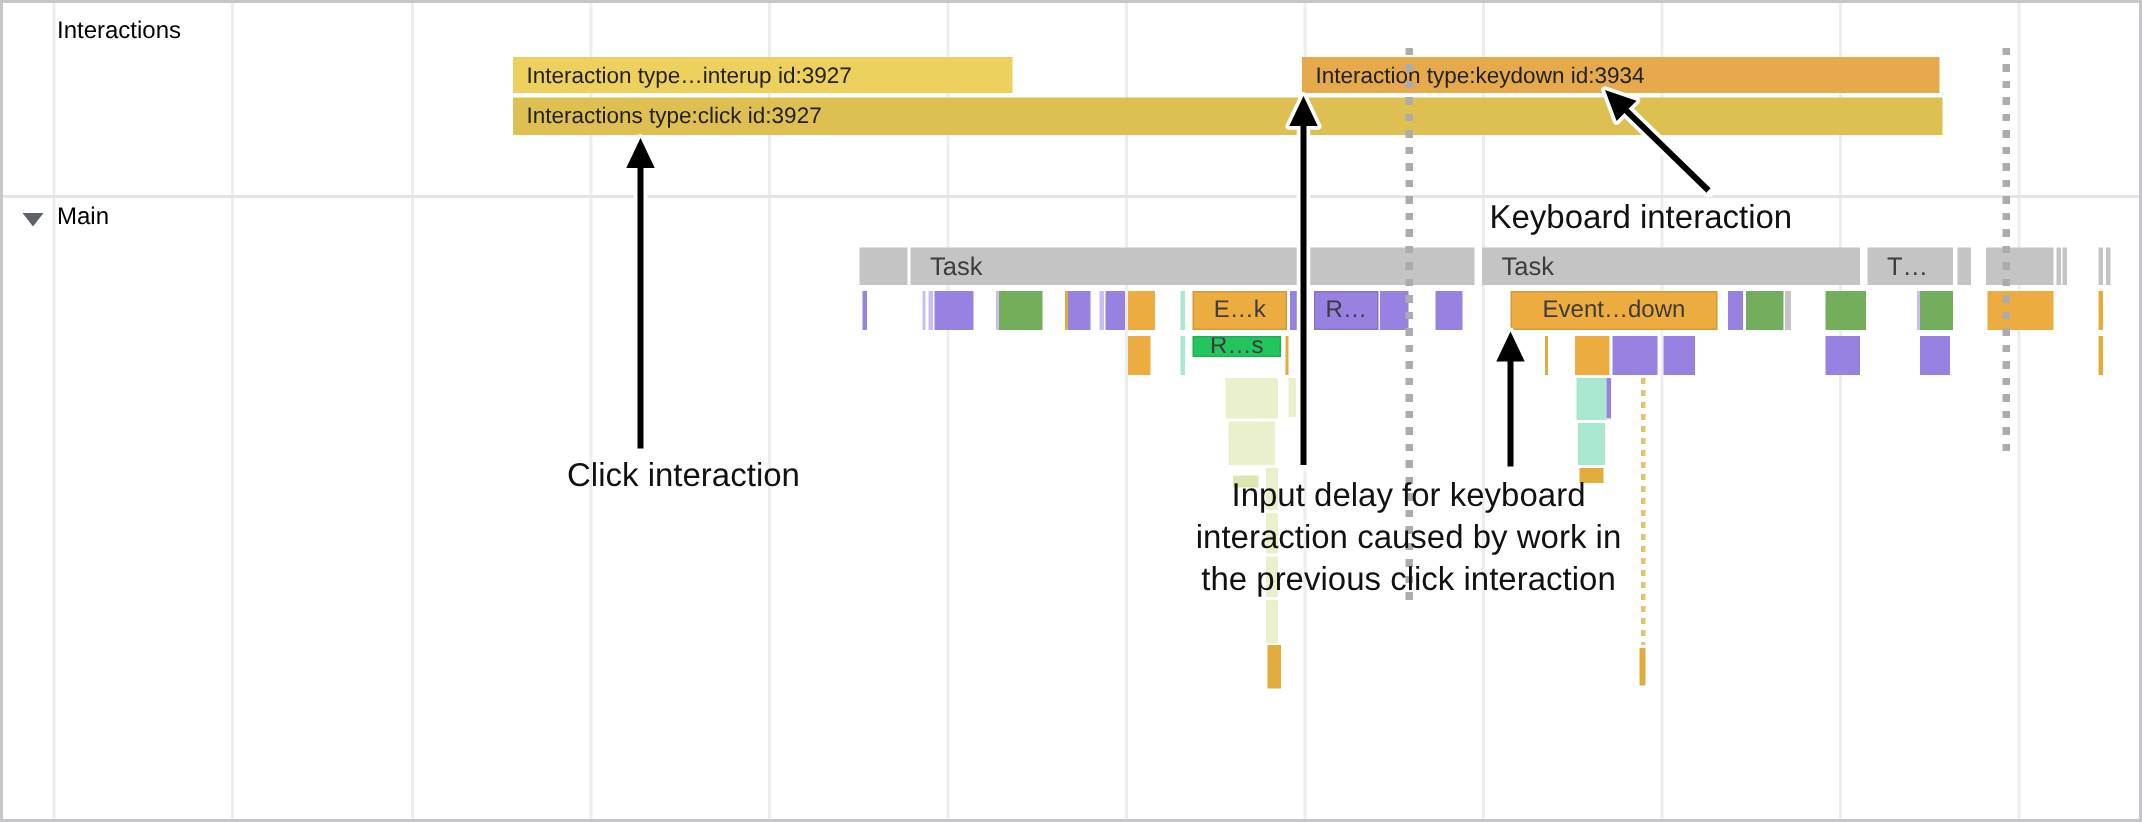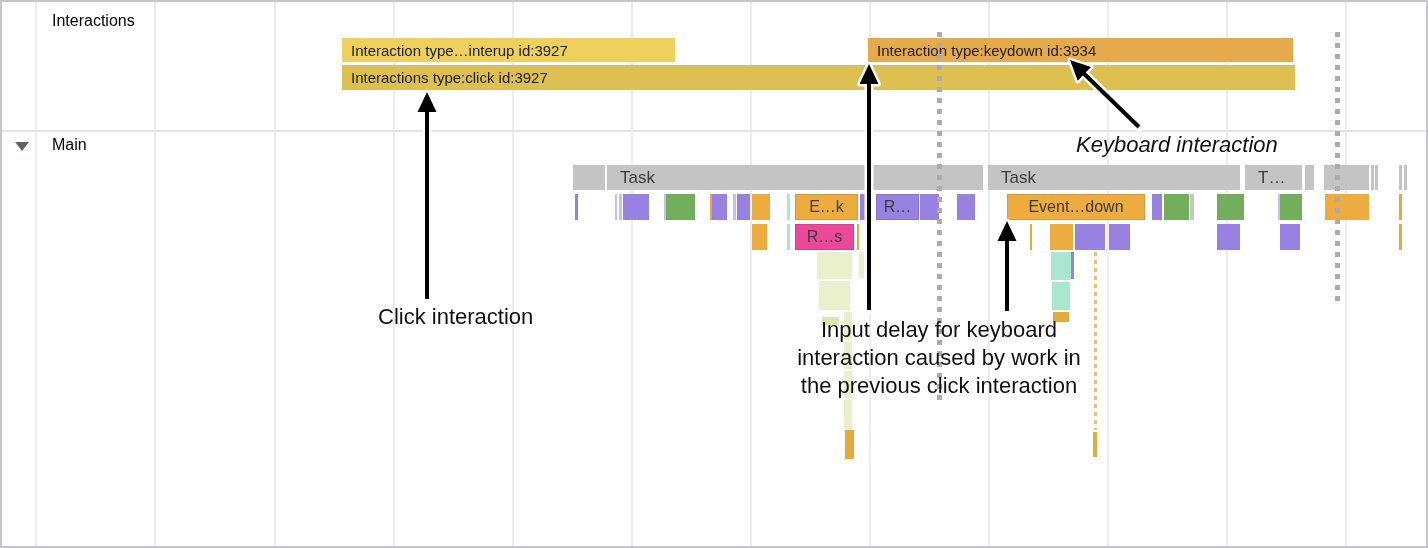--- a/index.html
+++ b/index.html
@@ -4,21 +4,21 @@
 <style>
   html,body{margin:0;padding:0;background:#fff;}
   .stage{
     position:relative;width:1428px;height:548px;overflow:hidden;
     background:#ffffff;border:2px solid #c6c6ca;box-sizing:border-box;
     font-family:"Liberation Sans","DejaVu Sans",sans-serif;
   }
   .grid{position:absolute;top:0;width:2px;height:544px;z-index:0;}
   .hsep{position:absolute;left:0;width:100%;height:2px;z-index:0;}
   .bottomstrip{position:absolute;left:0;width:100%;height:3px;z-index:1;}
-  .track-label{position:absolute;z-index:2;font-size:16px;padding-left:14px;}
+  .track-label{position:absolute;z-index:2;font-size:16px;}
   .tri{position:absolute;width:0;height:0;border-left:7px solid transparent;
     border-right:7px solid transparent;border-top:9px solid #5f6368;z-index:3;cursor:pointer;}
   .ibar{position:absolute;z-index:2;font-size:15px;line-height:1;color:#222;
     white-space:nowrap;overflow:hidden;display:flex;align-items:center;
     padding-left:9px;box-sizing:border-box;cursor:pointer;}
   .blk{position:absolute;z-index:2;box-sizing:border-box;font-size:16px;color:#3c3c3c;
     white-space:nowrap;overflow:hidden;display:flex;align-items:center;cursor:pointer;}
   .blk.gray{font-size:17px;}
   .dotline{position:absolute;width:5px;z-index:4;}
   .dashmark{position:absolute;width:3px;z-index:1;}
@@ -90,21 +90,21 @@
       <div class="blk purple" style="left: 1150px; top: 192px; width: 10px; height: 26px; background: rgb(151, 129, 225);"></div>
       <div class="blk green" style="left: 1162px; top: 192px; width: 25px; height: 26px; background: rgb(114, 174, 92);"></div>
       <div class="blk gray" style="left: 1188px; top: 192px; width: 4px; height: 26px; background: rgb(196, 196, 196);"></div>
       <div class="blk green" style="left: 1215px; top: 192px; width: 27px; height: 26px; background: rgb(114, 174, 92);"></div>
       <div class="blk purpleLight" style="left: 1276px; top: 192px; width: 2px; height: 26px; background: rgb(201, 190, 240);"></div>
       <div class="blk green" style="left: 1278px; top: 192px; width: 22px; height: 26px; background: rgb(114, 174, 92);"></div>
       <div class="blk orange" style="left: 1323px; top: 192px; width: 44px; height: 26px; background: rgb(236, 172, 64);"></div>
       <div class="blk gold" style="left: 1397px; top: 192px; width: 3px; height: 26px; background: rgb(226, 172, 60);"></div>
       <div class="blk orange" style="left: 750px; top: 222px; width: 15px; height: 26px; background: rgb(236, 172, 64);"></div>
       <div class="blk mint" style="left: 785px; top: 222px; width: 3px; height: 26px; background: rgb(169, 232, 206);"></div>
-      <div class="blk orange" style="left: 793px; top: 222px; width: 59px; height: 26px; background: #ec4899; justify-content: center; border: 1px solid rgba(0, 0, 0, 0.1);">R…s</div>
+      <div class="blk orange" style="left: 793px; top: 222px; width: 59px; height: 14px; background: #22c55e; justify-content: center; border: 1px solid rgba(0, 0, 0, 0.1);">R…s</div>
       <div class="blk gold" style="left: 855px; top: 222px; width: 2px; height: 26px; background: rgb(226, 172, 60);"></div>
       <div class="blk gold" style="left: 1028px; top: 222px; width: 2px; height: 26px; background: rgb(226, 172, 60);"></div>
       <div class="blk orange" style="left: 1048px; top: 222px; width: 23px; height: 26px; background: rgb(236, 172, 64);"></div>
       <div class="blk purple" style="left: 1073px; top: 222px; width: 30px; height: 26px; background: rgb(151, 129, 225);"></div>
       <div class="blk purple" style="left: 1107px; top: 222px; width: 21px; height: 26px; background: rgb(151, 129, 225);"></div>
       <div class="blk purple" style="left: 1215px; top: 222px; width: 23px; height: 26px; background: rgb(151, 129, 225);"></div>
       <div class="blk purple" style="left: 1278px; top: 222px; width: 20px; height: 26px; background: rgb(151, 129, 225);"></div>
       <div class="blk gold" style="left: 1397px; top: 222px; width: 3px; height: 26px; background: rgb(226, 172, 60);"></div>
       <div class="blk pale" style="left: 815px; top: 250px; width: 35px; height: 27px; background: rgb(235, 240, 204);"></div>
       <div class="blk pale" style="left: 857px; top: 250px; width: 5px; height: 26px; background: rgb(235, 240, 204);"></div>
@@ -141,20 +141,20 @@
       <line x1="1005" y1="309" x2="1005" y2="234" stroke="#000" stroke-width="4"></line>
       <polygon points="1005,219 1014.5,239 995.5,239" fill="#000"></polygon>
       <line x1="1137" y1="125" x2="1078.7614175696378" y2="68.44949242269173" stroke="#fff" stroke-width="9" stroke-linecap="round"></line>
       <polygon points="1068,58 1088.9665686272217,65.1170921028184 1075.730544891812,78.74822102435955" fill="#fff" stroke="#fff" stroke-width="5" stroke-linejoin="round"></polygon>
       <line x1="1137" y1="125" x2="1078.7614175696378" y2="68.44949242269173" stroke="#000" stroke-width="4"></line>
       <polygon points="1068,58 1088.9665686272217,65.1170921028184 1075.730544891812,78.74822102435955" fill="#000"></polygon>
     </svg>
 
   <div class="anno" id="anno-click" style="left: 337px; top: 301px; margin-left: 39px;">Click interaction</div>
 
-  <div class="anno" id="anno-keyboard" style="left: 1074px; top: 129px; font-style: italic;">Keyboard interaction</div>
+  <div class="anno" id="anno-keyboard" style="left: 991px; top: 129px;">Keyboard interaction</div>
 
   <div class="anno center" id="anno-input-delay" style="left: 937px; top: 314px;">
     <div>Input delay for keyboard</div>
     <div>interaction caused by work in</div>
     <div>the previous click interaction</div>
   </div>
 </div>
 
 </body></html>

